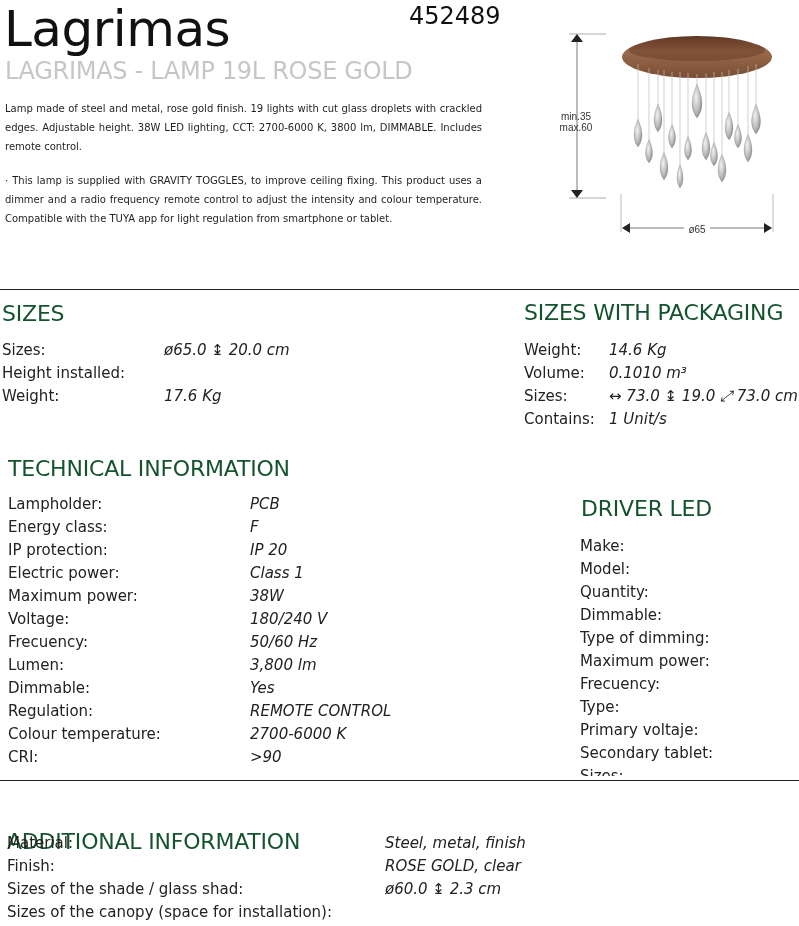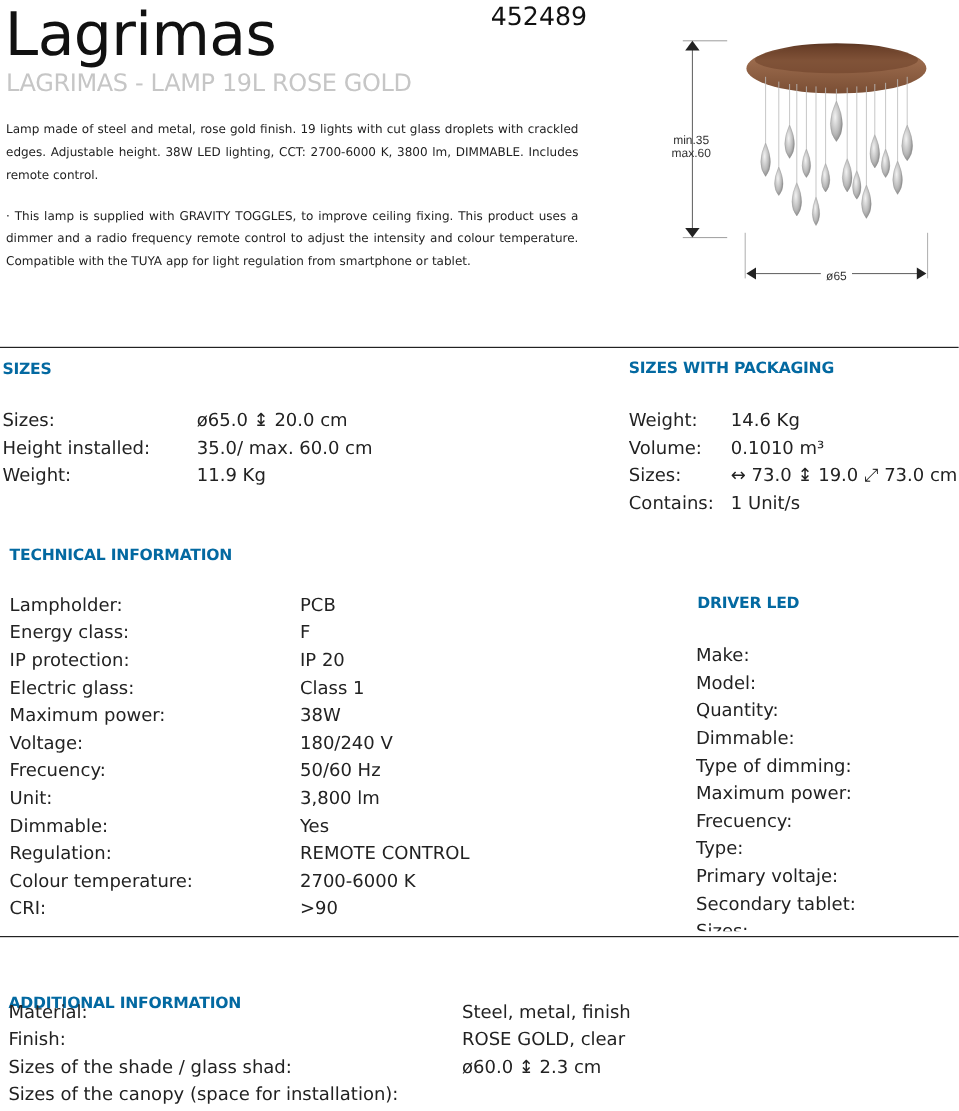--- a/index.html
+++ b/index.html
@@ -6,37 +6,37 @@
   body {
     width: 799px; height: 926px; position: relative; overflow: hidden;
     font-family: "DejaVu Sans", "Liberation Sans", sans-serif;
     color: #222222;
   }
   .abs { position: absolute; }
   .title {
     left: 4px; top: -8px; font-size: 50px; letter-spacing: -0.5px;
     color: #111111; line-height: 74px; white-space: nowrap;
   }
-  .code { left: 409px; top: 2px; font-size: 21px; color: #111; white-space: nowrap; }
+  .code { left: 409px; top: 2px; font-size: 24px; color: #111; white-space: nowrap; }
   .subtitle {
-    left: 5px; top: 57px; font-size: 20px; color: #c6c6c6; white-space: nowrap;
+    left: 5px; top: 57px; font-size: 24px; color: #c6c6c6; white-space: nowrap;
     letter-spacing: -0.3px;
   }
   .desc {
     left: 5px; width: 477px; font-size: 10px; line-height: 19.2px;
     text-align: justify; color: #1e1e1e; margin: 0;
   }
   .desc1 { top: 99px; }
   .desc2 { top: 171px; }
   .rule { left: 0; width: 799px; height: 0; border-top: 1.3px solid #222; }
-  .h2 { font-size: 13px; color: #0369a1; white-space: nowrap; letter-spacing: -0.2px; font-weight: bold; }
+  .h2 { font-size: 22px; color: #14532d; white-space: nowrap; letter-spacing: -0.2px; }
   .kv { font-size: 15px; line-height: 23px; color: #222; }
   .kv .row { display: flex; white-space: nowrap; height: 23px; }
   .kv .k { flex: none; }
-  .kv .v { flex: none; }
+  .kv .v { flex: none; font-style: italic; }
   .drawing { left: 556px; top: 24px; width: 230px; height: 220px; }
   .driver .row { height: 23px; white-space: nowrap; }
   .clip { overflow: hidden; }
 </style>
 </head>
 <body>
 
 <div class="abs title">Lagrimas</div>
 <div class="abs code">452489</div>
 <div class="abs subtitle">LAGRIMAS - LAMP 19L ROSE GOLD</div>
@@ -118,25 +118,24 @@
 <div class="abs rule" style="top:289px;"></div>
 
 <div class="abs h2" style="left:2px; top:301px;">SIZES</div>
 <div class="abs kv" style="left:2px; top:339px;">
   <div class="row">
     <span class="k" style="width:162px">Sizes:</span>
     <span class="v">ø65.0 ↨ 20.0 cm</span>
   </div>
   <div class="row">
     <span class="k" style="width:162px">Height installed:</span>
-    <span class="v">35.0/ max. 60.0 cm</span>
   </div>
   <div class="row">
     <span class="k" style="width:162px">Weight:</span>
-    <span class="v">11.9 Kg</span>
+    <span class="v">17.6 Kg</span>
   </div>
 </div>
 
 <div class="abs h2" style="left:524px; top:300px;">SIZES WITH PACKAGING</div>
 <div class="abs kv" style="left:524px; top:339px;">
   <div class="row">
     <span class="k" style="width:85px">Weight:</span>
     <span class="v">14.6 Kg</span>
   </div>
   <div class="row">
@@ -161,37 +160,37 @@
     </div>
   <div class="row">
       <span class="k" style="width:242px">Energy class:</span>
       <span class="v">F</span>
     </div>
   <div class="row">
       <span class="k" style="width:242px">IP protection:</span>
       <span class="v">IP 20</span>
     </div>
   <div class="row">
-      <span class="k" style="width:242px">Electric glass:</span>
+      <span class="k" style="width:242px">Electric power:</span>
       <span class="v">Class 1</span>
     </div>
   <div class="row">
       <span class="k" style="width:242px">Maximum power:</span>
       <span class="v">38W</span>
     </div>
   <div class="row">
       <span class="k" style="width:242px">Voltage:</span>
       <span class="v">180/240 V</span>
     </div>
   <div class="row">
       <span class="k" style="width:242px">Frecuency:</span>
       <span class="v">50/60 Hz</span>
     </div>
   <div class="row">
-      <span class="k" style="width:242px">Unit:</span>
+      <span class="k" style="width:242px">Lumen:</span>
       <span class="v">3,800 lm</span>
     </div>
   <div class="row">
       <span class="k" style="width:242px">Dimmable:</span>
       <span class="v">Yes</span>
     </div>
   <div class="row">
       <span class="k" style="width:242px">Regulation:</span>
       <span class="v">REMOTE CONTROL</span>
     </div>

